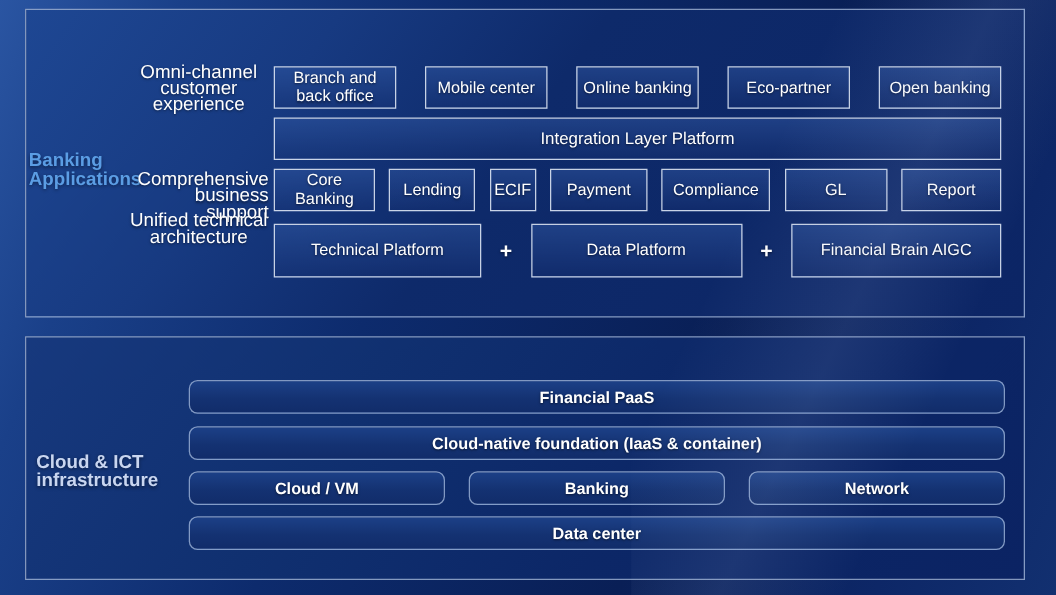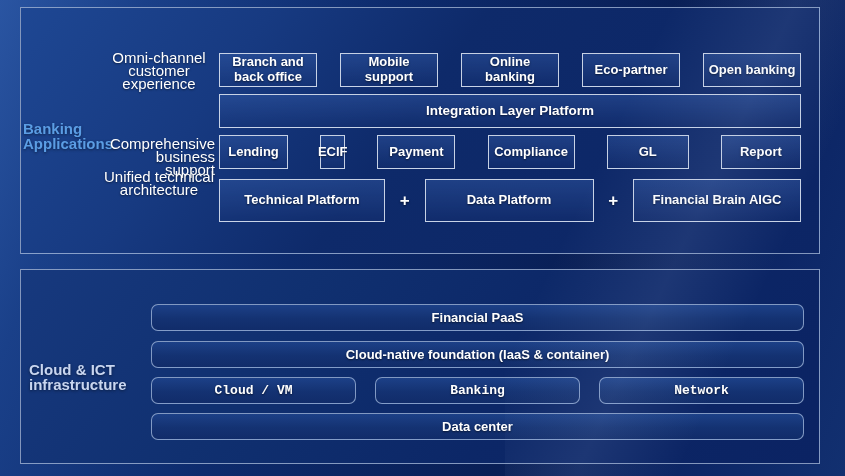--- a/index.html
+++ b/index.html
@@ -36,35 +36,35 @@
     color:#ffffff;font-size:15px;line-height:13px;text-shadow:0 1px 2px rgba(0,0,0,0.5);
   }
   .lbl-1{top:43px;} .lbl-2{top:129px;text-align:right;} .lbl-3{top:162px;}
   .row{position:absolute;left:198px;width:582px;display:flex;justify-content:space-between;}
   .row-channels{top:45px;height:31px;}
   .row-integration{top:86px;height:30px;}
   .row-business{top:127px;height:33px;}
   .row-tech{top:171px;height:43px;}
   .sq-box{
     box-sizing:border-box;display:flex;align-items:center;justify-content:center;
-    text-align:center;color:#fff;font-weight:bold;font-size:13px;line-height:1.13;
+    text-align:center;color:#fff;font-weight:normal;font-size:13px;line-height:1.13;
     border:1px solid rgba(230,237,248,0.85);padding:16px 3px;
     background:linear-gradient(180deg,rgba(52,92,168,0.45) 0%,rgba(23,49,114,0.30) 100%);
     text-shadow:0 1px 2px rgba(0,0,0,0.55);
   }
   .bar{width:582px;font-size:13.5px;}
-  .w98{width:98px;} .w81{width:81px;} .w69{width:69px;} .w47{width:25px;}
+  .w98{width:98px;} .w81{width:81px;} .w69{width:69px;} .w47{width:37px;}
   .w78{width:78px;} .w87{width:87px;} .w82{width:82px;} .w80{width:80px;}
   .w166{width:166px;} .w169{width:169px;} .w168{width:168px;}
   .plus{
     flex:1;display:flex;align-items:center;justify-content:center;
     color:#fff;font-weight:bold;font-size:17px;text-shadow:0 1px 2px rgba(0,0,0,0.55);
   }
   .cloud-row{position:absolute;left:130px;width:653px;height:27px;display:flex;gap:19px;}
-  .cr-1{top:34px;} .cr-2{top:71px;} .cr-3{top:107px;font-family:Liberation Mono, monospace;} .cr-4{top:143px;}
+  .cr-1{top:34px;} .cr-2{top:71px;} .cr-3{top:107px;} .cr-4{top:143px;}
   .rnd-box{
     box-sizing:border-box;flex:1;display:flex;align-items:center;justify-content:center;
     text-align:center;color:#fff;font-weight:bold;font-size:13px;
     border:1px solid rgba(157,180,216,0.80);border-radius:7px;
     background:linear-gradient(180deg,#1c4087 0%,#143272 55%,#112c6a 100%);
     text-shadow:0 1px 2px rgba(0,0,0,0.55);
   }
 </style>
 </head>
 <body>
@@ -74,31 +74,32 @@
   <div class="panel panel-top">
 
     <div class="section-title title-banking">Banking Applications</div>
 
     <div class="row-label lbl-1">Omni-channel customer experience</div>
     <div class="row-label lbl-2">Comprehensive business support</div>
     <div class="row-label lbl-3">Unified technical architecture</div>
 
     <div class="row row-channels">
       <div class="sq-box w98">Branch and back office</div>
-      <div class="sq-box w98">Mobile support</div>
+      <div class="sq-box w98">Mobile center</div>
       <div class="sq-box w98">Online banking</div>
       <div class="sq-box w98">Eco-partner</div>
       <div class="sq-box w98">Open banking</div>
     </div>
 
     <div class="row row-integration">
       <div class="sq-box bar">Integration Layer Platform</div>
     </div>
 
     <div class="row row-business">
+      <div class="sq-box w81">Core Banking</div>
       <div class="sq-box w69">Lending</div>
       <div class="sq-box w47">ECIF</div>
       <div class="sq-box w78">Payment</div>
       <div class="sq-box w87">Compliance</div>
       <div class="sq-box w82">GL</div>
       <div class="sq-box w80">Report</div>
     </div>
 
     <div class="row row-tech">
       <div class="sq-box w166">Technical Platform</div>

